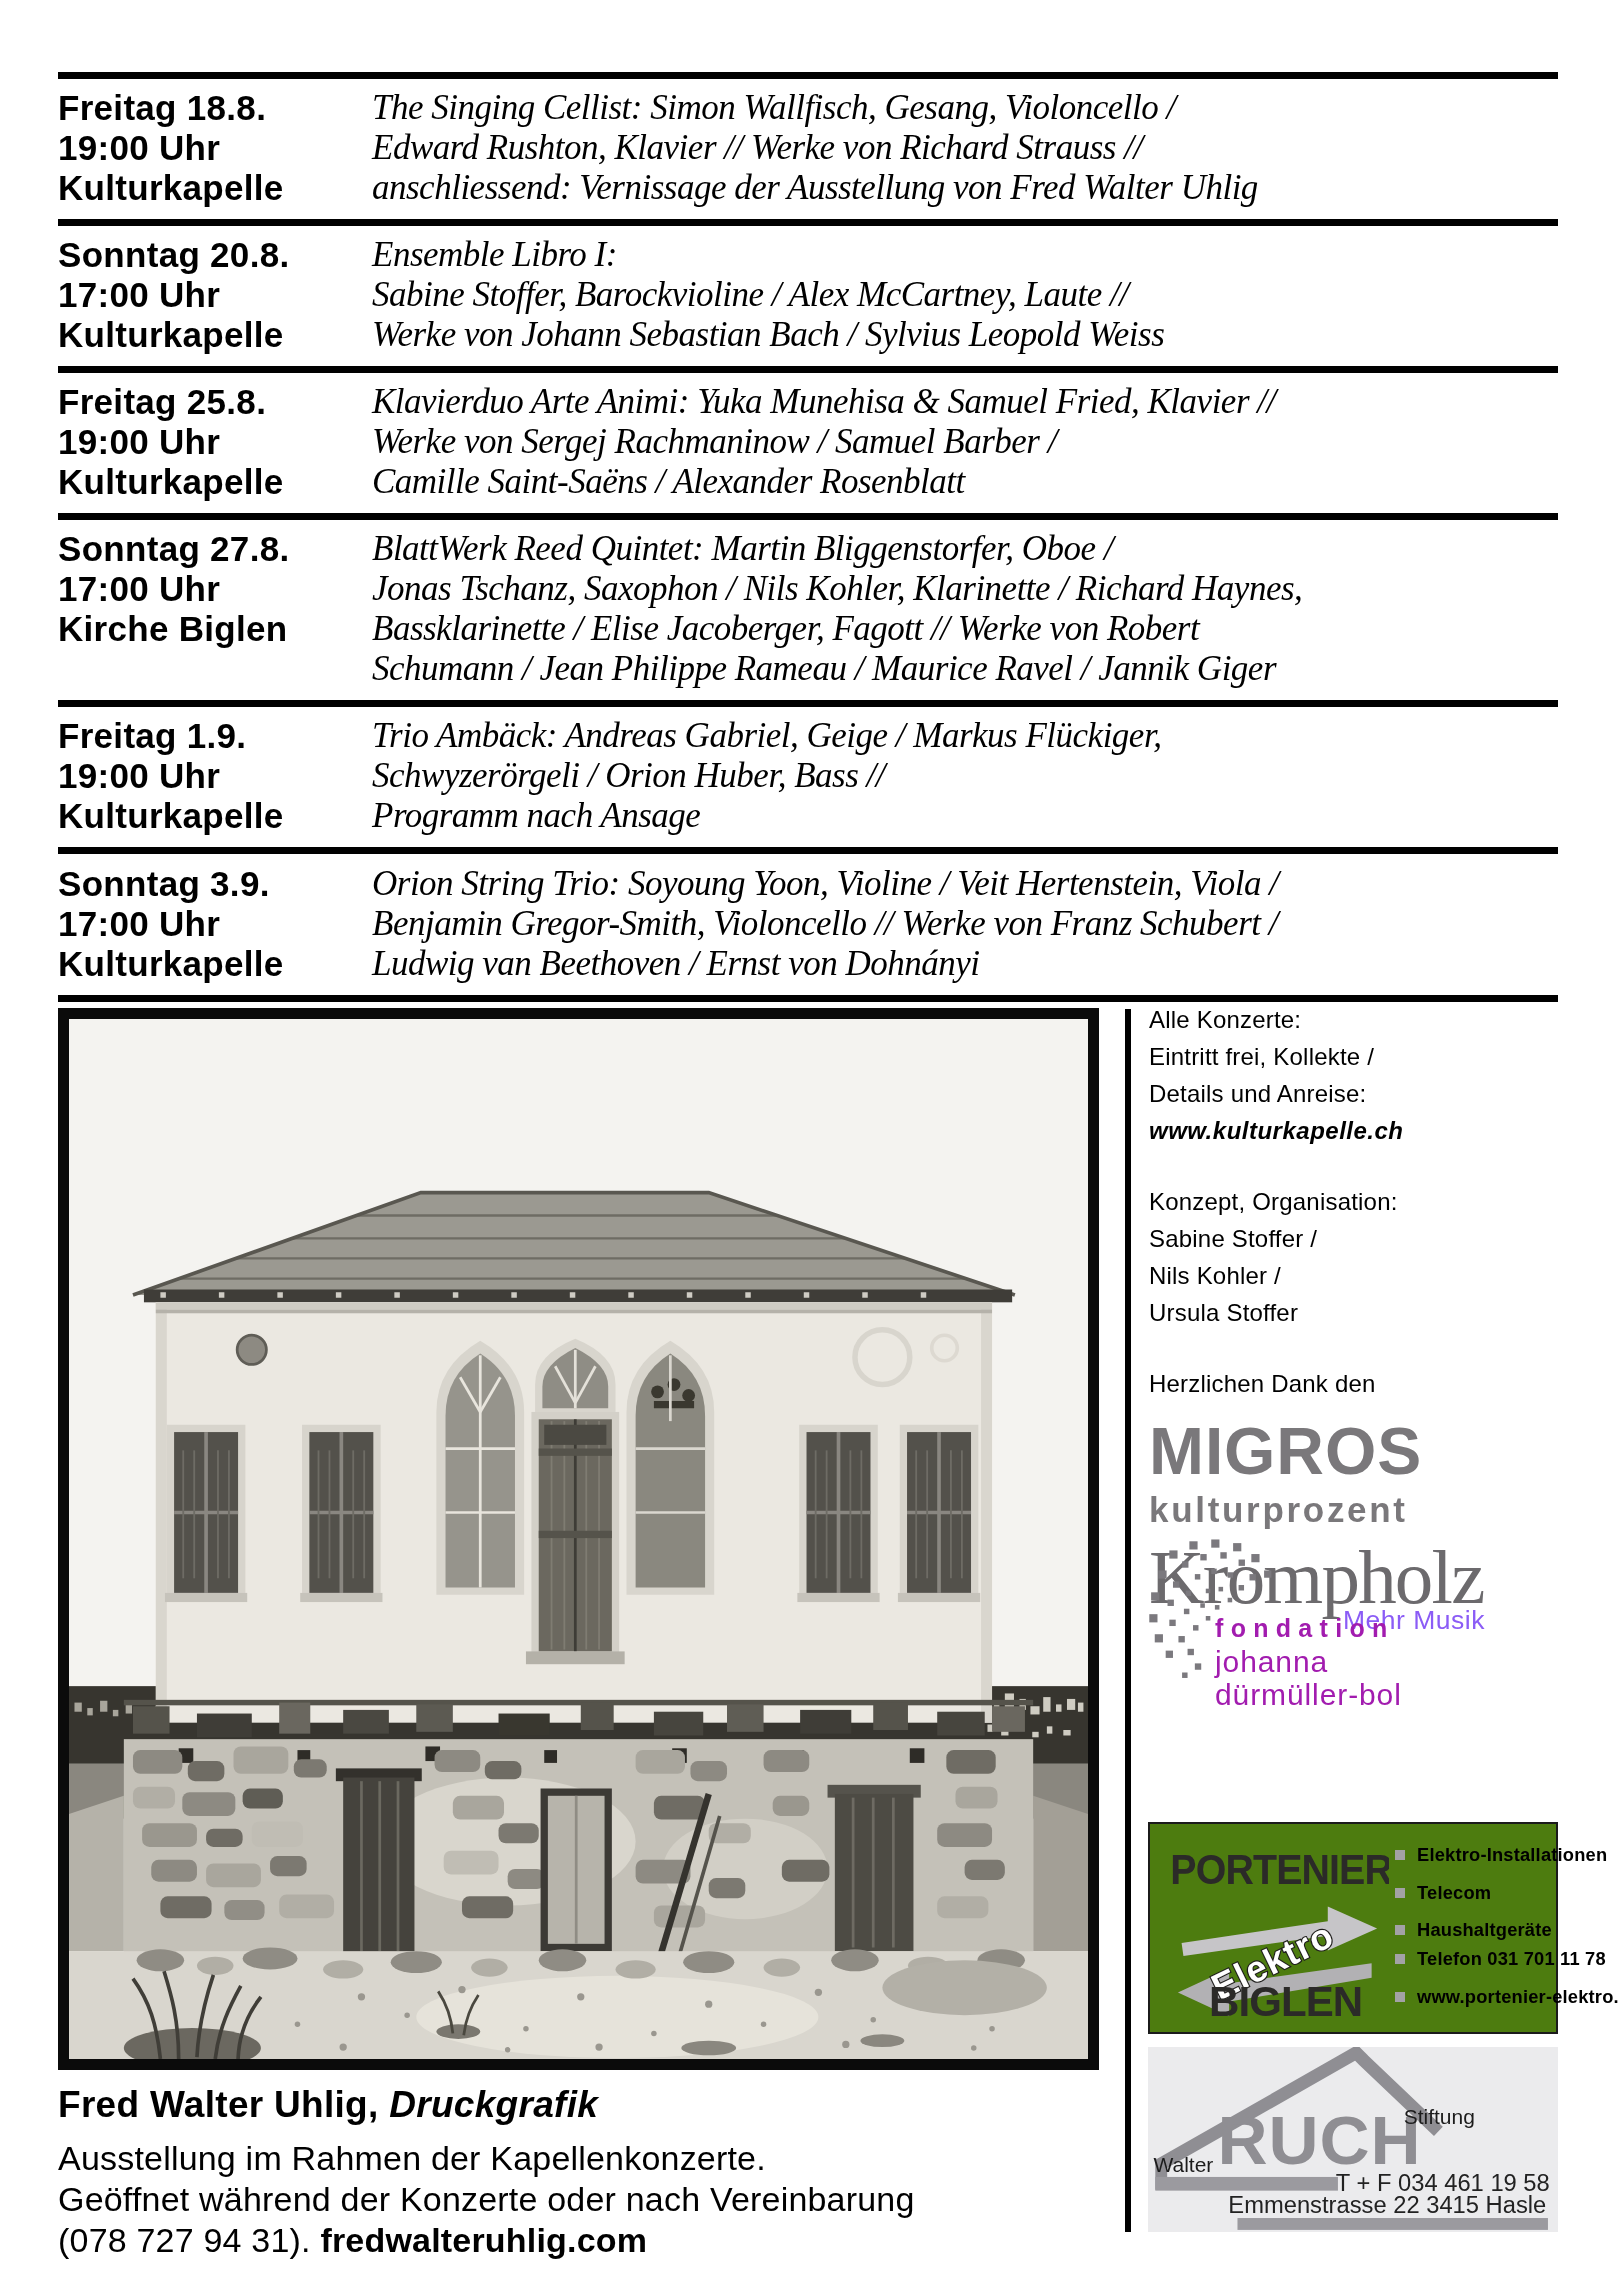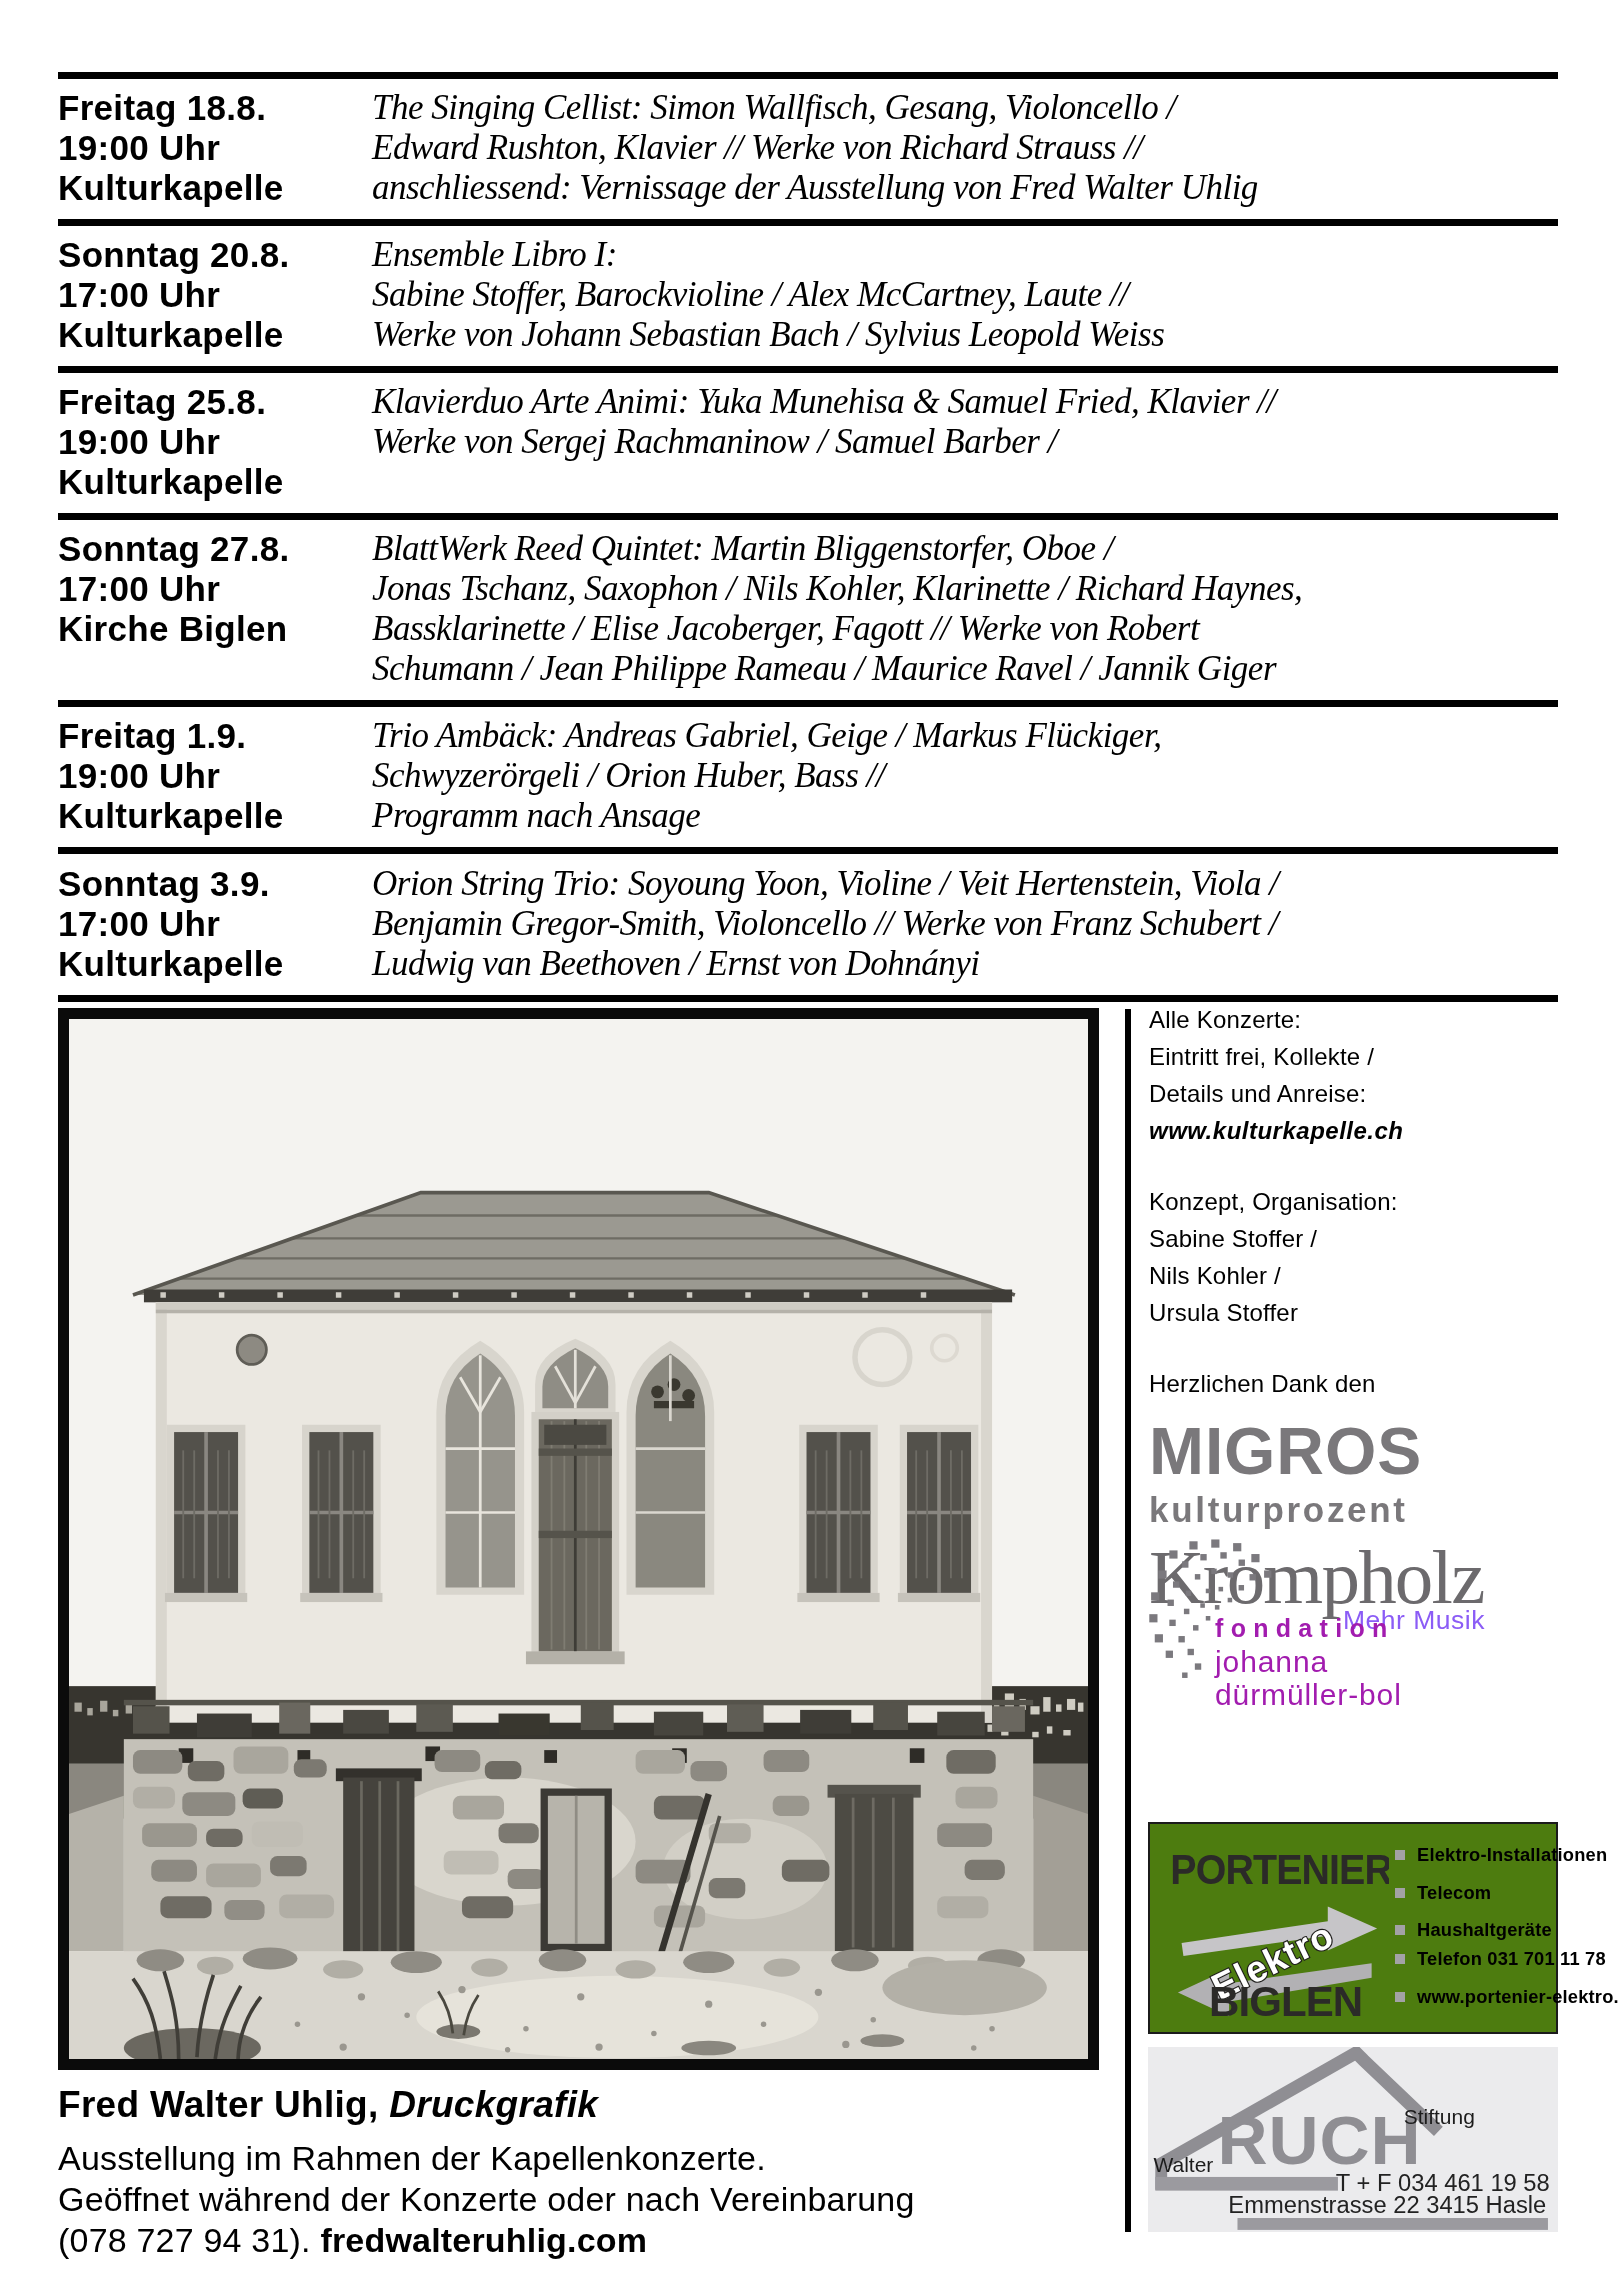--- a/index.html
+++ b/index.html
@@ -97,20 +97,21 @@
 
   <div class="row">
     <div class="date-col">
       <div>Freitag 25.8.</div>
       <div>19:00 Uhr</div>
       <div>Kulturkapelle</div>
     </div>
     <div class="desc-col">
       <div>Klavierduo Arte Animi: Yuka Munehisa &amp; Samuel Fried, Klavier //</div>
       <div>Werke von Sergej Rachmaninow / Samuel Barber /</div>
+      <div>Camille Saint-Saëns / Alexander Rosenblatt</div>
     </div>
   </div>
 
   <div class="row">
     <div class="date-col">
       <div>Sonntag 27.8.</div>
       <div>17:00 Uhr</div>
       <div>Kirche Biglen</div>
     </div>
     <div class="desc-col">

